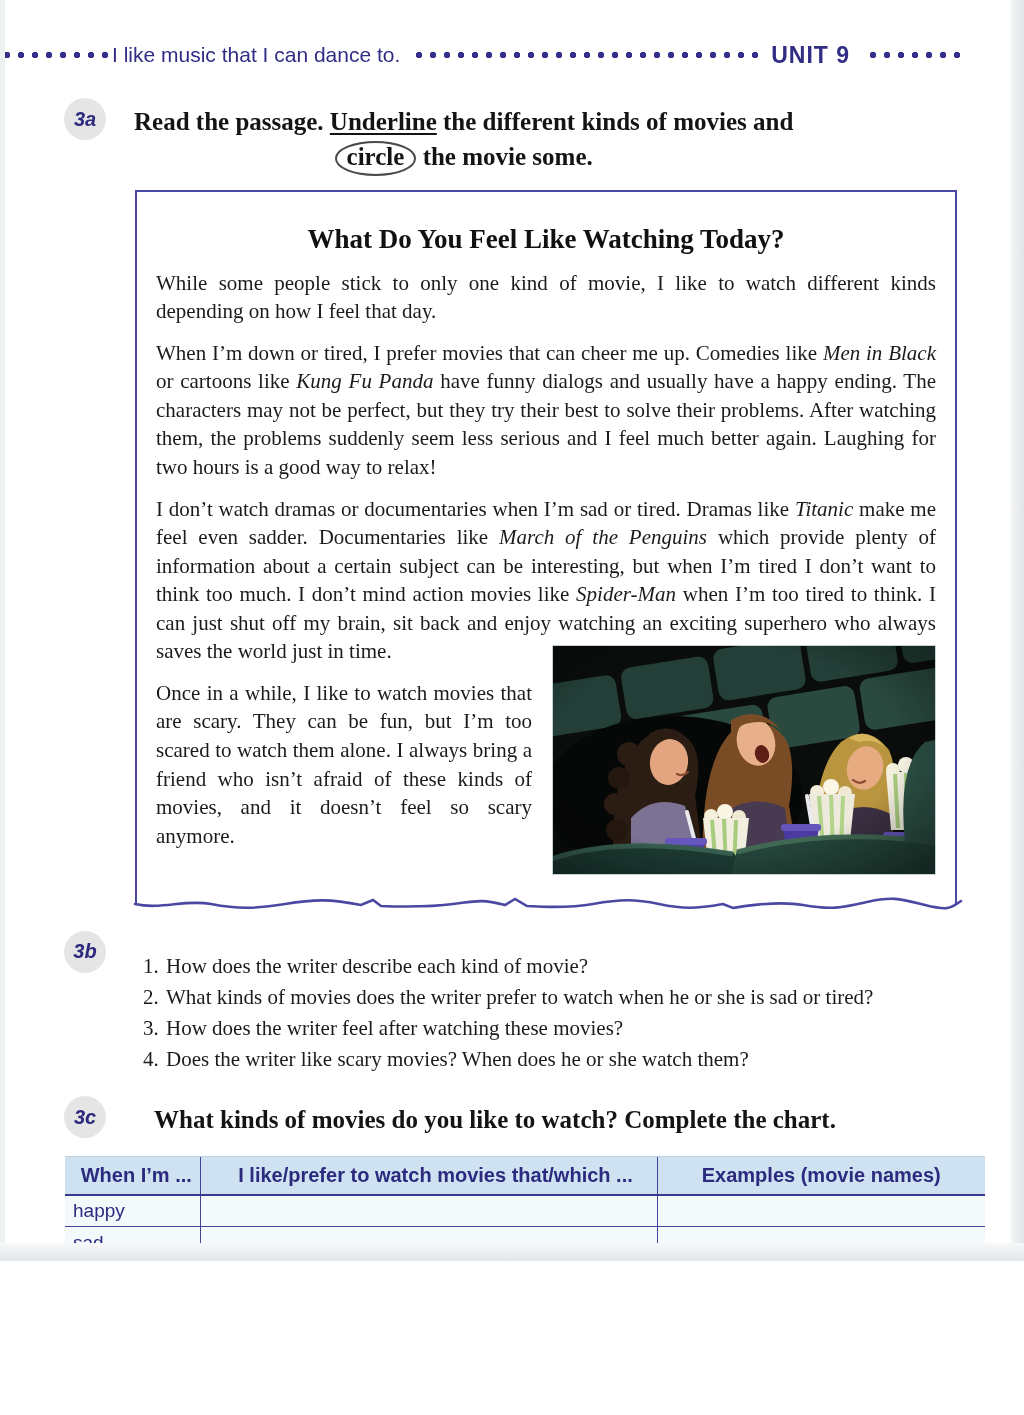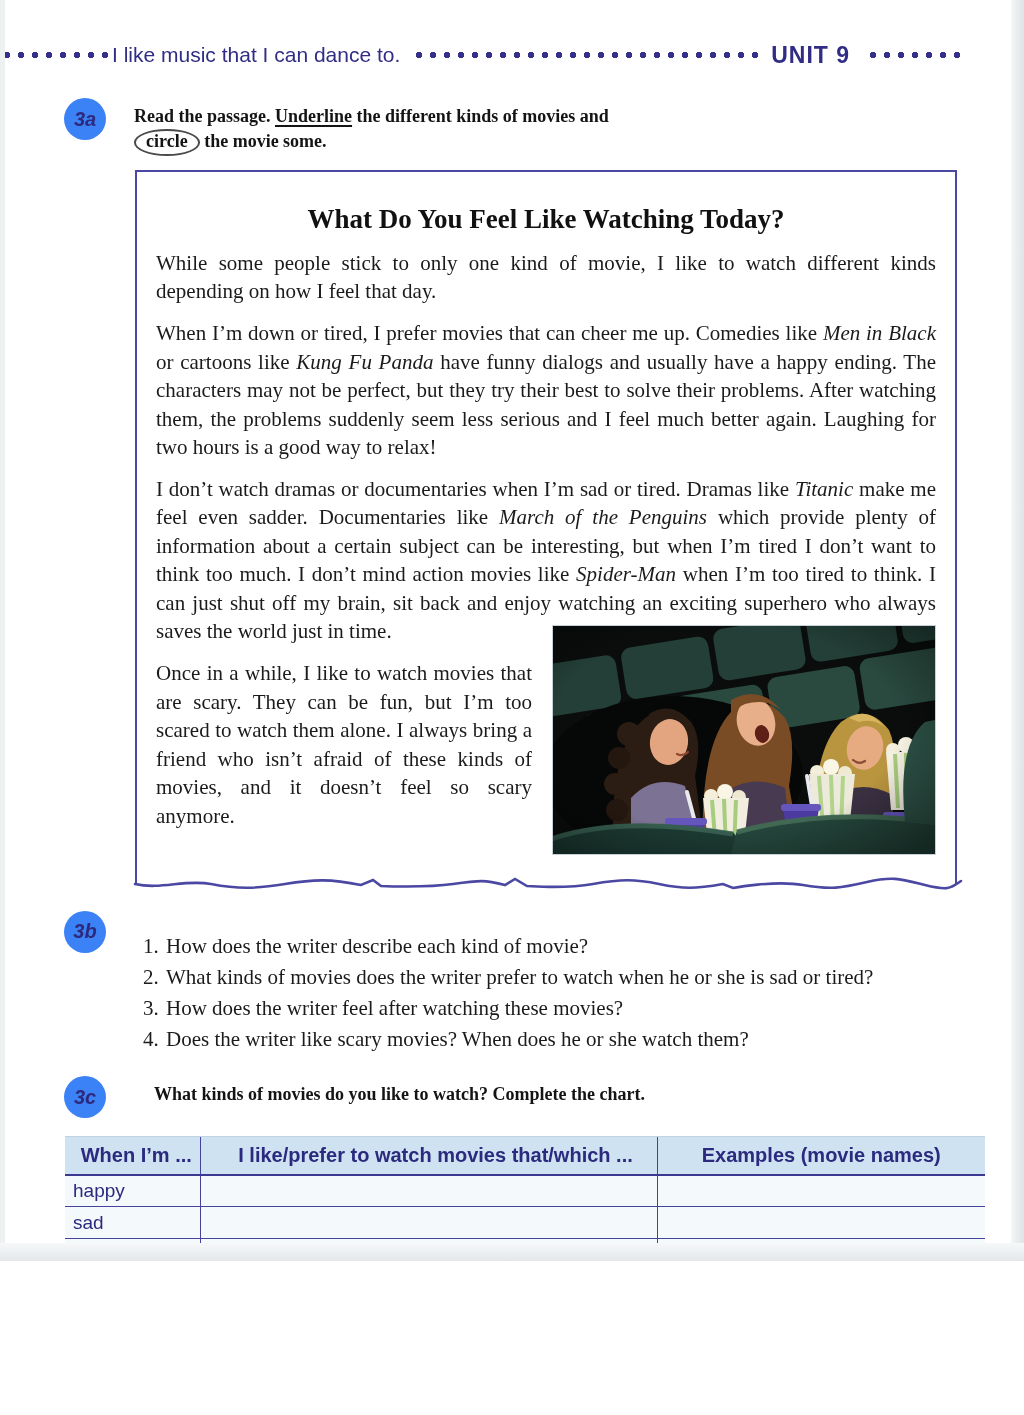--- a/index.html
+++ b/index.html
@@ -34,30 +34,31 @@
   .dots-b { flex:1; margin:0 10px 0 12px; }
   .dots-c { width:94px; margin-left:16px; }
   .lesson-title { font-size:21px; white-space:nowrap; }
   .unit-label { font-size:23px; font-weight:bold; letter-spacing:1px; white-space:nowrap; }
 
   
   .section-row { display:flex; margin:0 64px 0 64px; }
   .badge {
     flex:0 0 auto;
     width:42px; height:42px; border-radius:50%;
-    background:#3b82f6;
+    background:#e5e5e5;
     color:#2d2a7e;
     font-family:"Liberation Sans", sans-serif;
     font-weight:bold; font-style:italic; font-size:20px;
     display:flex; align-items:center; justify-content:center;
     margin-right:28px;
   }
   .instruction {
-    font-weight:bold; font-size:18px; line-height:1.4; color:#141414;
+    font-weight:bold; font-size:25px; line-height:1.4; color:#141414;
     padding-top:6px;
+    text-align:center;
   }
   .u-word { text-decoration:underline; text-decoration-thickness:2px; text-underline-offset:3px; }
   .c-word {
     display:inline-block;
     border:2px solid #4a4a4a; border-radius:50%;
     padding:0 10px 2px 10px; line-height:1.15;
   }
 
   
   .passage-box {

